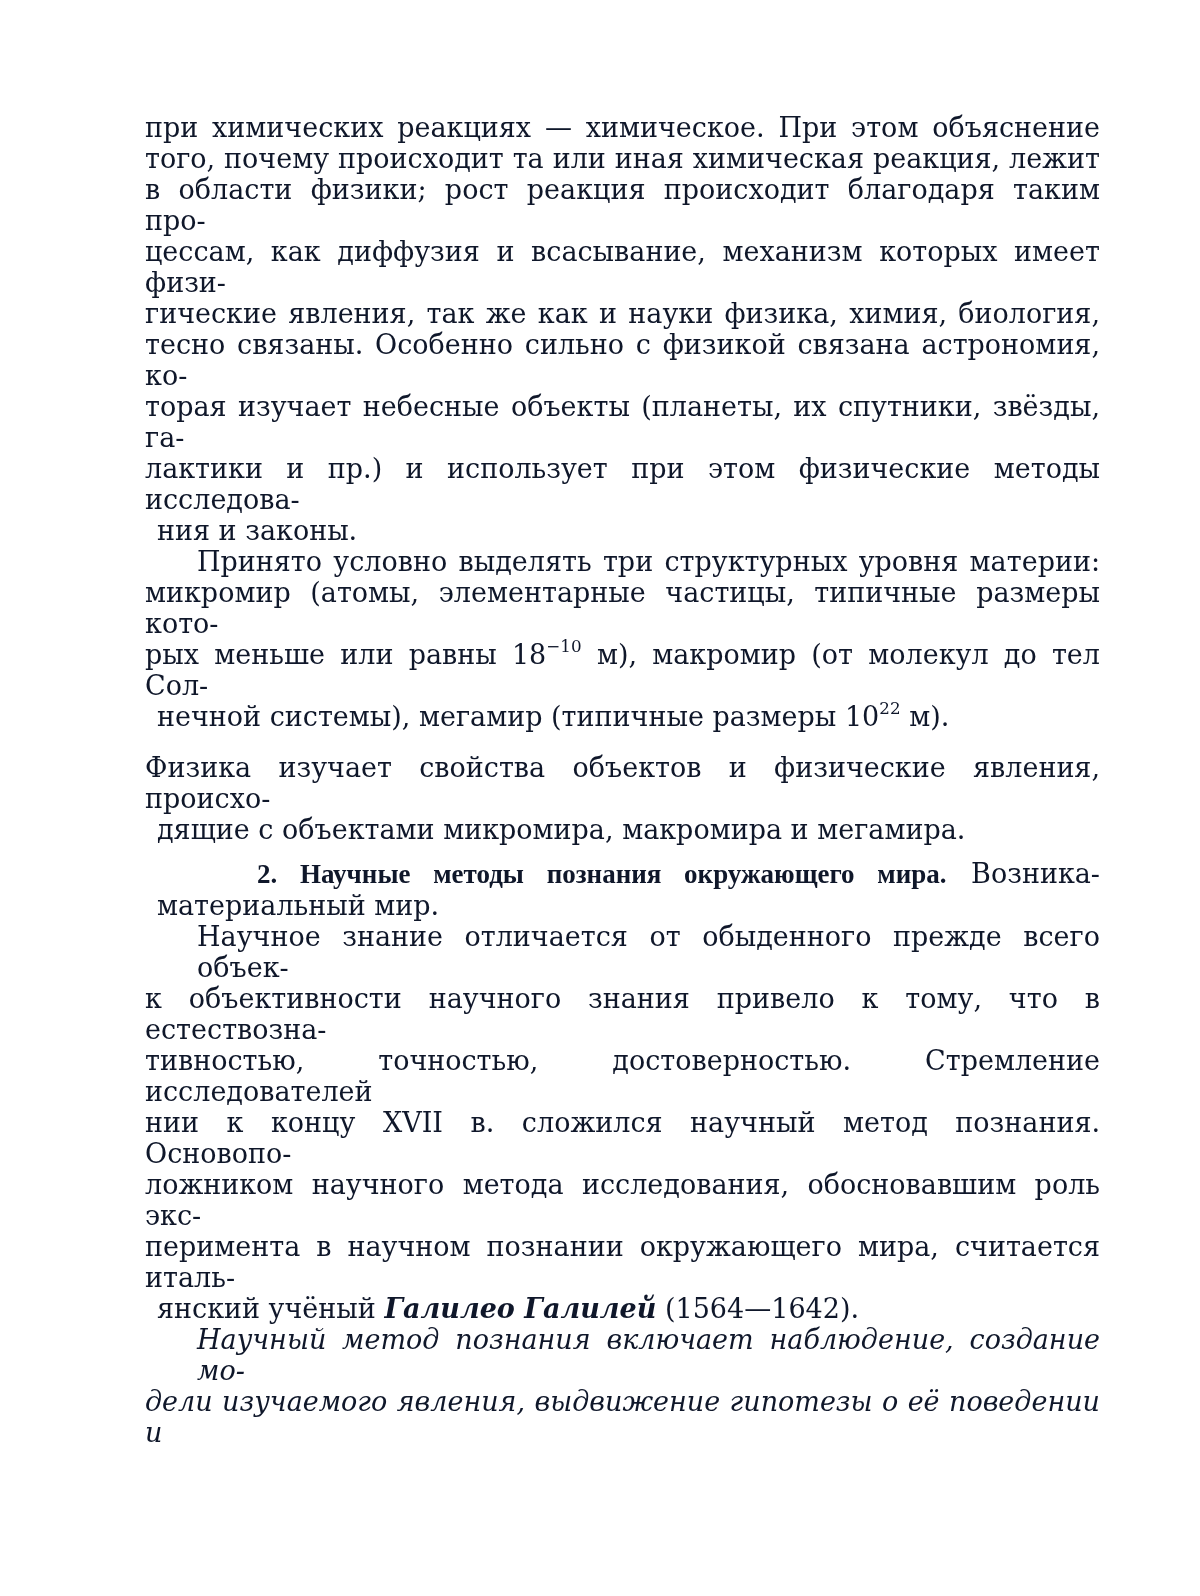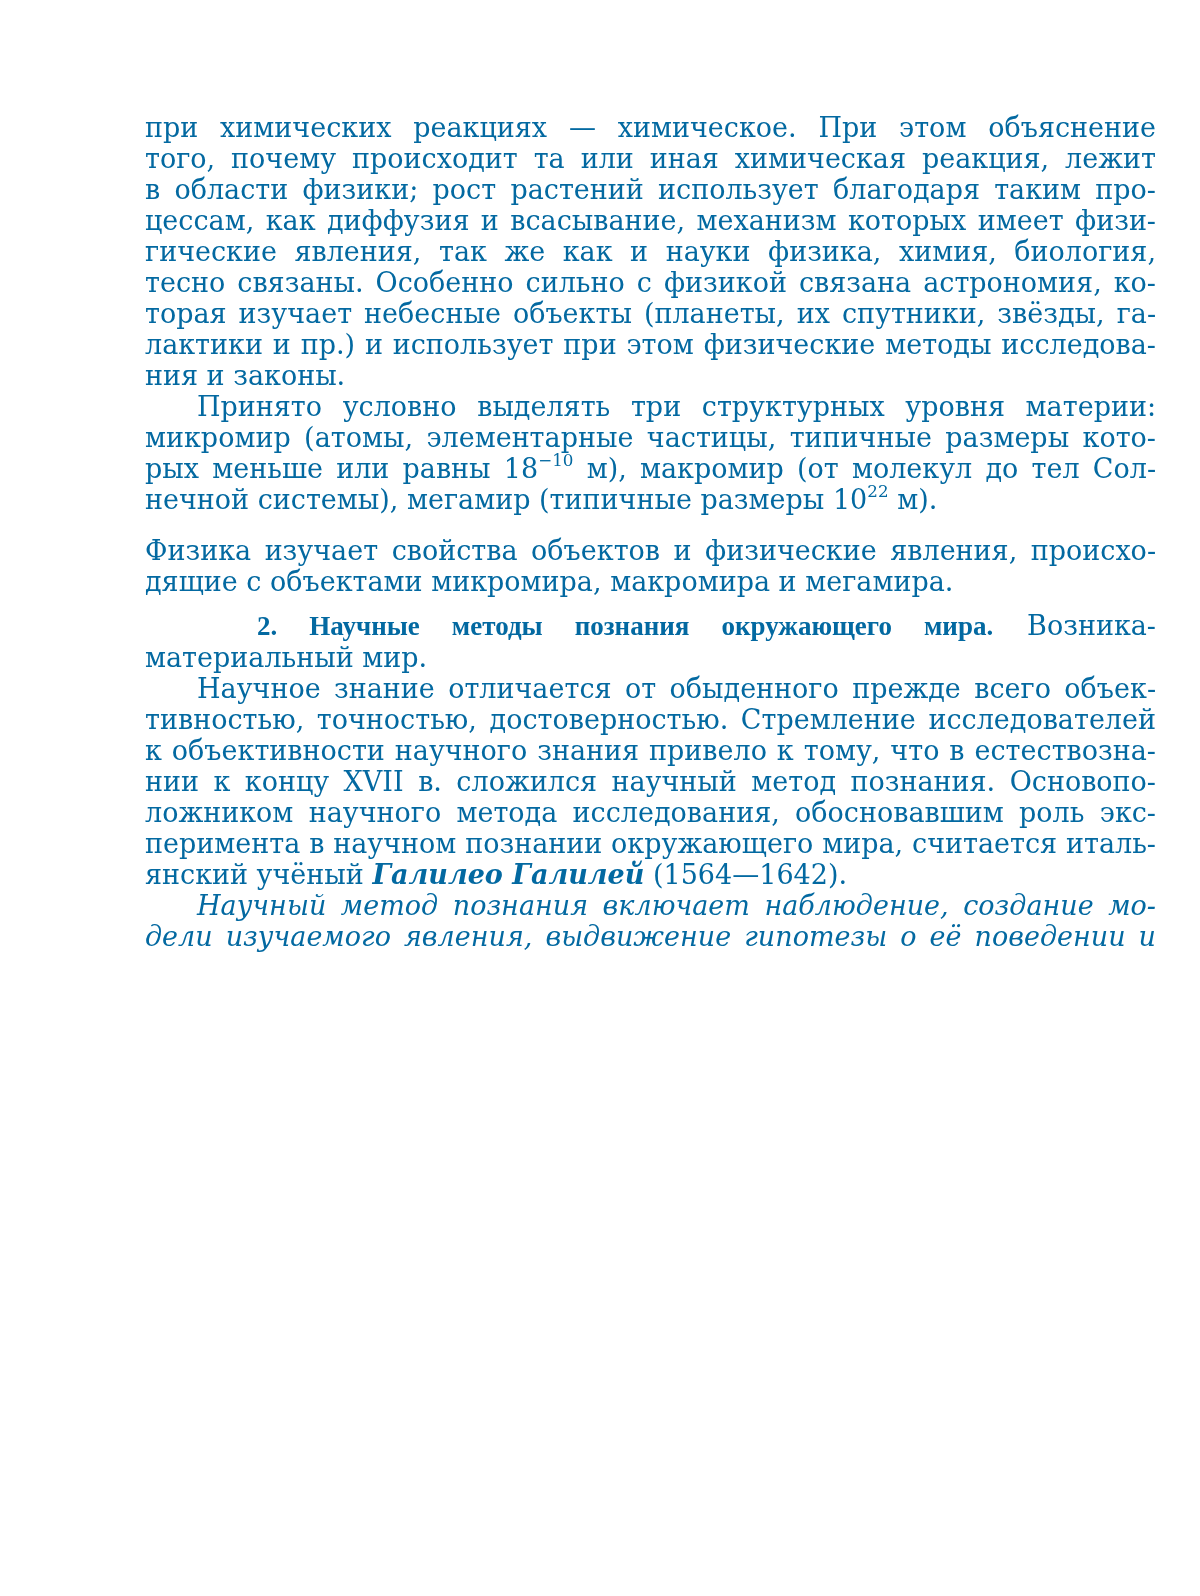--- a/index.html
+++ b/index.html
@@ -6,34 +6,34 @@
     margin: 0;
     padding: 0;
     background: #ffffff;
   }
   .page {
     position: relative;
     width: 1200px;
     height: 1596px;
     box-sizing: border-box;
     background: #ffffff;
-    color: #0369a1;
+    color: #0f172a;
     font-family: "DejaVu Serif", "Liberation Serif", serif;
-    padding: 112px 44px 0 145px;
+    padding: 112px 100px 0 145px;
     overflow: hidden;
   }
   .para { margin: 0; padding: 0; }
   .line {
     font-size: 27px;
     line-height: 31px;
     text-align: justify;
     text-align-last: justify;
     white-space: normal;
   }
-  .line.end { text-align-last: left; }
+  .line.end { text-align-last: left; margin-left: 12px; }
   .indent > .line:first-child { padding-left: 52px; }
   .indent-lg > .line:first-child { padding-left: 112px; }
   .bold-block .line { font-weight: 400; }
   .italic-block .line { font-style: italic; }
   .b { font-weight: 700; font-family: Liberation Serif, serif; }
   .bi { font-weight: 700; font-style: italic; }
   sup.sp {
     font-size: 0.62em;
     line-height: 0;
     position: relative;
@@ -44,21 +44,21 @@
   .gap-bottom { margin-bottom: 13px; }
 </style>
 </head>
 <body>
 
 <div class="page">
 
   <div class="para">
     <div class="line">при химических реакциях — химическое. При этом объяснение</div>
     <div class="line">того, почему происходит та или иная химическая реакция, лежит</div>
-    <div class="line">в области физики; рост растений использует благодаря таким про-</div>
+    <div class="line">в области физики; рост реакция происходит благодаря таким про-</div>
     <div class="line">цессам, как диффузия и всасывание, механизм которых имеет физи-</div>
     <div class="line">гические явления, так же как и науки физика, химия, биология,</div>
     <div class="line">тесно связаны. Особенно сильно с физикой связана астрономия, ко-</div>
     <div class="line">торая изучает небесные объекты (планеты, их спутники, звёзды, га-</div>
     <div class="line">лактики и пр.) и использует при этом физические методы исследова-</div>
     <div class="line end">ния и законы.</div>
   </div>
 
   <div class="para indent">
     <div class="line">Принято условно выделять три структурных уровня материи:</div>
@@ -72,22 +72,22 @@
     <div class="line end">дящие с объектами микромира, макромира и мегамира.</div>
   </div>
 
   <div class="para indent-lg">
     <div class="line"><span class="b">2. Научные методы познания окружающего мира.</span><span> Возника-</span></div>
     <div class="line end">материальный мир.</div>
   </div>
 
   <div class="para indent">
     <div class="line">Научное знание отличается от обыденного прежде всего объек-</div>
+    <div class="line">к объективности научного знания привело к тому, что в естествозна-</div>
     <div class="line">тивностью, точностью, достоверностью. Стремление исследователей</div>
-    <div class="line">к объективности научного знания привело к тому, что в естествозна-</div>
     <div class="line">нии к концу XVII в. сложился научный метод познания. Основопо-</div>
     <div class="line">ложником научного метода исследования, обосновавшим роль экс-</div>
     <div class="line">перимента в научном познании окружающего мира, считается италь-</div>
     <div class="line end"><span>янский учёный </span><span class="bi">Галилео Галилей</span><span> (1564—1642).</span></div>
   </div>
 
   <div class="para indent italic-block">
     <div class="line">Научный метод познания включает наблюдение, создание мо-</div>
     <div class="line">дели изучаемого явления, выдвижение гипотезы о её поведении и</div>
 

